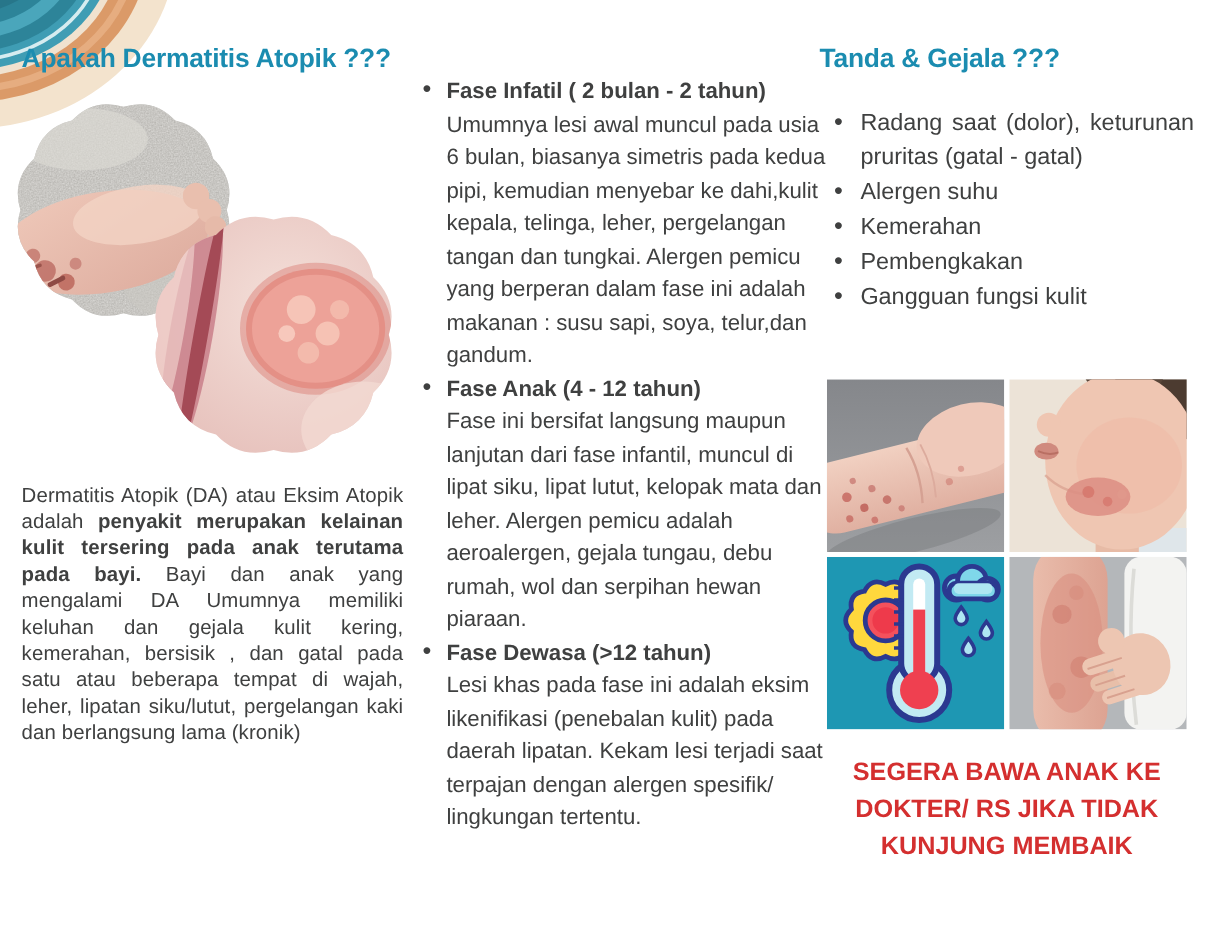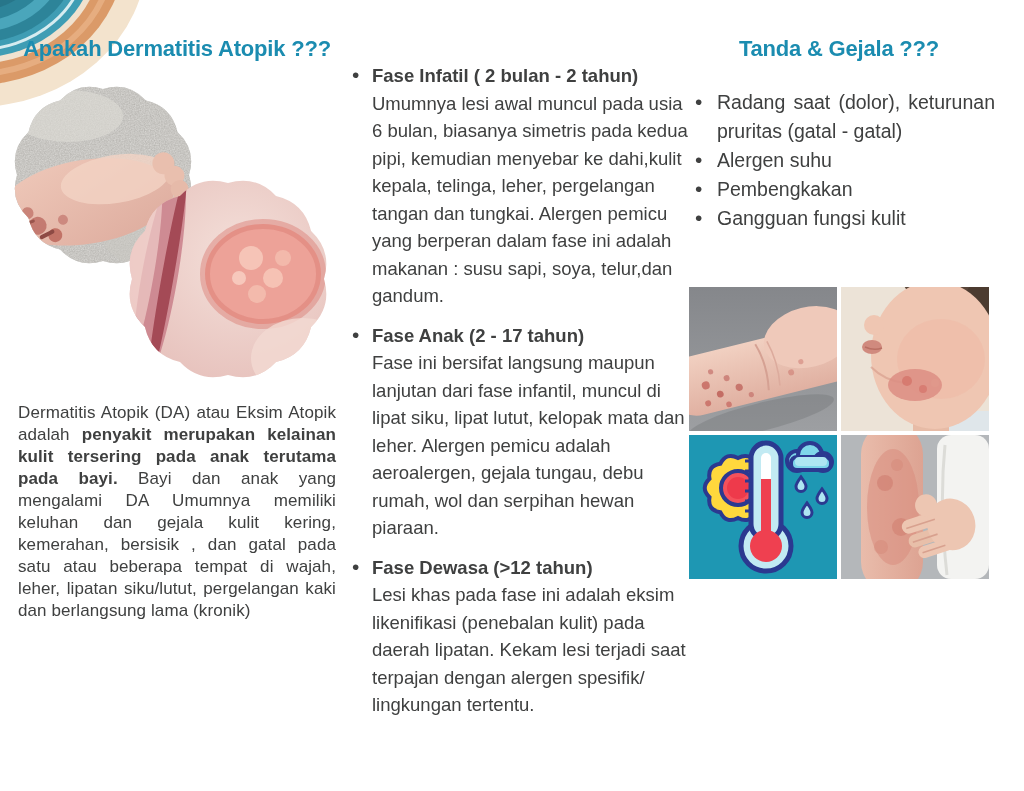--- a/index.html
+++ b/index.html
@@ -6,34 +6,34 @@
   .page{
     position:relative;width:1024px;height:791px;background:#ffffff;overflow:hidden;
     font-family:"Liberation Sans", sans-serif;color:var(--body-text,#3f4040);
   }
   .corner{position:absolute;left:0;top:0;}
   .col{position:absolute;top:36px;}
   .col-left{left:18px;width:318px;}
   .col-mid{left:350px;width:338px;}
   .col-right{left:683px;width:312px;}
   .panel-title{
-    margin:0;font-size:22px;font-weight:bold;text-align:center;
+    margin:0;font-size:22px;font-weight:bold;
     color:var(--accent-teal,#1b8cb0);letter-spacing:-0.2px;white-space:nowrap;
   }
   
   .collage{position:relative;height:312px;margin-top:22px;}
   .collage svg{position:absolute;}
   .intro-paragraph{
     margin:6px 0 0;font-size:17px;line-height:22px;text-align:justify;
     letter-spacing:0.1px;
   }
   .intro-paragraph .b{font-weight:bold;}
   
   .phases{list-style:none;margin:26px 0 0;padding:0;}
-  .phases li{position:relative;padding-left:22px;font-size:18.5px;line-height:27.5px;margin-top:12px;}
+  .phases li{position:relative;padding-left:22px;font-size:18.5px;line-height:27.5px;}
   .phases li::before{content:"\2022";position:absolute;left:2px;top:-1px;font-size:21px;}
   .phase-title{font-weight:bold;}
   
   .symptoms{list-style:none;margin:26px 0 0;padding:0;}
   .symptoms li{position:relative;padding-left:34px;font-size:19.5px;line-height:29px;}
   .symptoms li::before{content:"\2022";position:absolute;left:12px;top:-1px;font-size:21px;}
   .symptoms li.justified{text-align:justify;}
   .photo-grid{
     margin:54px 0 0 6px;width:304px;height:292px;display:grid;
     grid-template-columns:148px 148px;grid-template-rows:144px 144px;gap:4px;background:#fff;
@@ -136,35 +136,36 @@
     <p class="intro-paragraph"><span>Dermatitis Atopik (DA) atau Eksim Atopik adalah </span><span class="b">penyakit merupakan kelainan kulit tersering pada anak terutama pada bayi.</span><span> Bayi dan anak yang mengalami DA Umumnya memiliki keluhan dan gejala kulit kering, kemerahan, bersisik , dan gatal pada satu atau beberapa tempat di wajah, leher, lipatan siku/lutut, pergelangan kaki dan berlangsung lama (kronik)</span></p>
   </div>
 
   <div class="col col-mid">
     <ul class="phases">
       <li>
         <div class="phase-title">Fase Infatil ( 2 bulan - 2 tahun)</div>
         <div class="phase-body">Umumnya lesi awal muncul pada usia 6 bulan, biasanya simetris pada kedua pipi, kemudian menyebar ke dahi,kulit kepala, telinga, leher, pergelangan tangan dan tungkai. Alergen pemicu yang berperan dalam fase ini adalah makanan : susu sapi, soya, telur,dan gandum.</div>
       </li>
       <li>
-        <div class="phase-title">Fase Anak (2 - 17 tahun)</div>
+        <div class="phase-title">Fase Anak (4 - 12 tahun)</div>
         <div class="phase-body">Fase ini bersifat langsung maupun lanjutan dari fase infantil, muncul di lipat siku, lipat lutut, kelopak mata dan leher. Alergen pemicu adalah aeroalergen, gejala tungau, debu rumah, wol dan serpihan hewan piaraan.</div>
       </li>
       <li>
         <div class="phase-title">Fase Dewasa (&gt;12 tahun)</div>
         <div class="phase-body">Lesi khas pada fase ini adalah eksim likenifikasi (penebalan kulit) pada daerah lipatan. Kekam lesi terjadi saat terpajan dengan alergen spesifik/ lingkungan tertentu.</div>
       </li>
     </ul>
   </div>
 
   <div class="col col-right">
     <h2 class="panel-title">Tanda &amp; Gejala ???</h2>
     <ul class="symptoms">
       <li class="justified">Radang saat (dolor), keturunan pruritas (gatal - gatal)</li>
       <li>Alergen suhu</li>
+      <li>Kemerahan</li>
       <li>Pembengkakan</li>
       <li>Gangguan fungsi kulit</li>
     </ul>
 
     <div class="photo-grid">
 
       <div class="cell">
         <svg viewBox="0 0 148 144">
           <defs>
             <linearGradient id="q1bg" x1="0" y1="0" x2="0" y2="1">
@@ -277,15 +278,16 @@
             <rect x="64" y="90" width="42" height="13" rx="6.5" fill="#e8bfa9"></rect>
             <rect x="70" y="104" width="36" height="12" rx="6" fill="#edc6b2"></rect>
             <ellipse cx="110" cy="92" rx="24" ry="26" fill="#edc6b2"></ellipse>
             <circle cx="92" cy="66" r="11" fill="#edc6b2"></circle>
             <path d="M66,82 h30 M68,97 h26 M74,110 h24" stroke="#d8a18f" stroke-width="1.6"></path>
           </g>
         </svg>
       </div>
     </div>
 
+    <div class="alert-text">SEGERA BAWA ANAK KE DOKTER/ RS JIKA TIDAK KUNJUNG MEMBAIK</div>
   </div>
 
 </div>
 
 </body></html>

